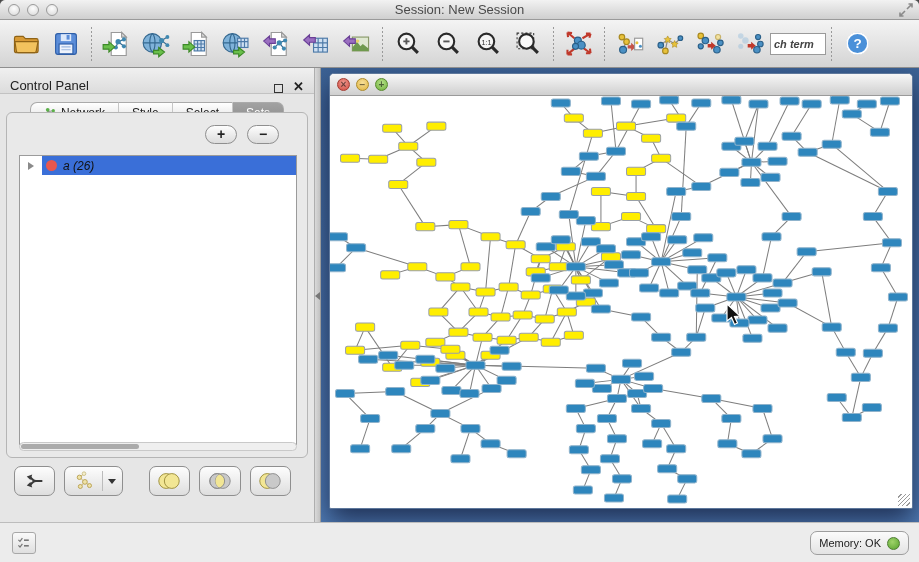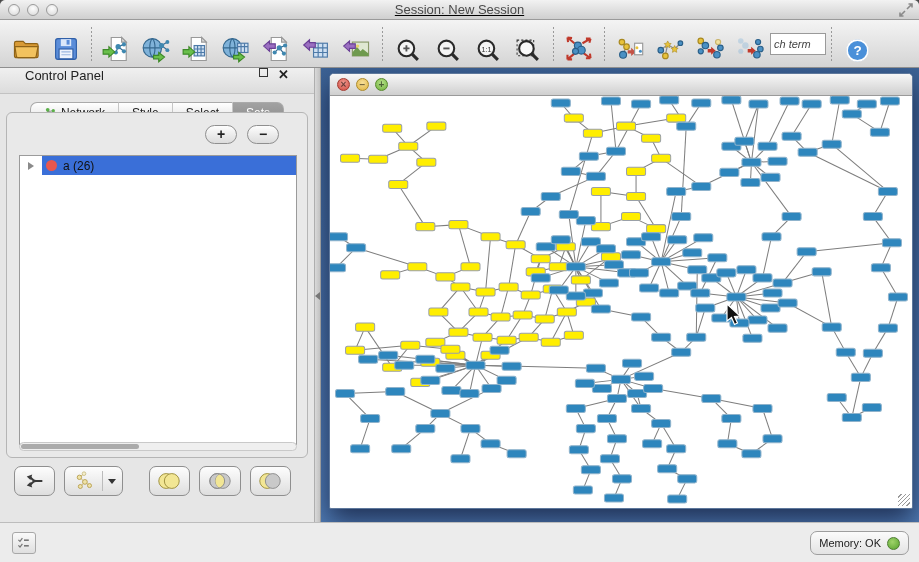--- a/index.html
+++ b/index.html
@@ -5,69 +5,69 @@
   * { box-sizing: border-box; margin: 0; padding: 0; }
   html,body { background:#444; font-family:"Liberation Sans", sans-serif; }
   #window {
     position:relative; width:919px; height:562px; overflow:hidden;
     background:#e8e8e8; border-radius:6px 6px 0 0; box-shadow:0 0 0 1px #6a6a6a;
   }
   
   .titlebar {
     position:absolute; left:0; top:0; width:919px; height:20px;
     background:linear-gradient(#f2f2f2,#cfcfcf); border-bottom:1px solid #9a9a9a;
-    display:flex; align-items:center;text-decoration:underline;
+    display:flex; align-items:center;
   }
   .tl-group { position:absolute; left:8px; top:4px; display:flex; gap:7px; }
   .tl { width:12px; height:12px; border-radius:50%; border:1px solid #9a9a9a;
         background:radial-gradient(circle at 50% 35%, #fdfdfd, #d8d8d8); }
   .win-title { width:100%; text-align:center; font-size:13px; color:#4a4a4a; }
   .fullscreen-ic { position:absolute; right:6px; top:3px; width:14px; height:14px; }
   
   .toolbar {
     position:absolute; left:0; top:20px; width:919px; height:48px;
     background:linear-gradient(#f4f4f4,#d4d4d4); border-bottom:1px solid #8f8f8f;
     display:flex; align-items:center; padding:0 6px;
   }
   .tbtn { background:none; border:none; width:40px; height:40px; display:flex;
-          align-items:flex-end; justify-content:center; cursor:default; }
+          align-items:center; justify-content:center; cursor:default; }
   .tbtn svg { width:30px; height:30px; }
   .tbtn.small svg { width:27px; height:27px; }
   .tsep { width:1px; height:34px; margin:0 5px;
           background-image:linear-gradient(#999 40%, transparent 40%);
           background-size:1px 4px; }
   .search-box { width:56px; height:22px; border:1px solid #9a9a9a; background:#fff;
-                font-size:11px; font-style:italic; color:#333; padding:0 3px; }
+                font-size:11px; font-style:italic; color:#333; padding:0 3px;font-weight:bold; }
   .search-box::placeholder { color:#444; font-style:italic; }
   
   .main { position:absolute; left:0; top:68px; width:919px; height:454px; }
   
   .cpanel { position:absolute; left:0; top:0; width:314px; height:454px; background:#e6e6e6; }
-  .cpanel-header { height:26px; display:flex; align-items:flex-start; padding:0 25px;
+  .cpanel-header { height:26px; display:flex; align-items:flex-end; padding:0 10px;
                    background:linear-gradient(#f0f0f0,#dcdcdc); border-bottom:1px solid #c2c2c2;}
   .cpanel-title { font-size:13px; color:#222; flex:1; }
   .cpanel-float { width:9px; height:9px; border:1.5px solid #333; margin-right:10px; }
   .cpanel-close { font-size:13px; font-weight:bold; color:#222; line-height:1; }
   .tabs { display:flex; justify-content:center; margin-top:8px; }
   .tab { height:22px; display:flex; align-items:center; gap:4px; padding:0 13px;
          background:linear-gradient(#ffffff,#dedede); border-top:1px solid #aaa;
          border-bottom:1px solid #aaa; font-size:12px; color:#222; }
   .tab:first-child { border-left:1px solid #aaa; border-radius:7px 0 0 7px; }
   .tab:last-child { border-right:1px solid #aaa; border-radius:0 7px 7px 0; }
   .tab + .tab { border-left:1px solid #c6c6c6; }
   .tab.active { background:linear-gradient(#a2a2a2,#8b8b8b); color:#fff; }
   .tab svg { width:13px; height:13px; }
   .sets-box { position:absolute; left:6px; top:44px; width:302px; height:346px;
               border:1px solid #b5b5b5; border-radius:6px; background:#e9e9e9; }
   .pm-row { position:absolute; right:28px; top:12px; display:flex; gap:10px; }
   .pm-btn { width:32px; height:19px; border:1px solid #8f8f8f; border-radius:10px;
             background:linear-gradient(#fdfdfd,#dcdcdc); font-size:14px; font-weight:bold;
             color:#222; line-height:15px; text-align:center; }
   .set-list { position:absolute; left:12px; top:42px; width:278px; height:290px;
-              background:#fff; border:1px solid #9b9b9b; overflow:hidden; }
+              background:#fff; border:1px solid #9b9b9b; overflow:hidden;font-style:italic; }
   .set-row { height:19px; display:flex; align-items:center; font-size:12px; color:#111; }
   .row-gutter { width:22px; display:flex; align-items:center; justify-content:center; }
   .row-arrow { width:0; height:0; border-left:6px solid #8a8a8a;
                border-top:4px solid transparent; border-bottom:4px solid transparent; }
   .row-sel { flex:1; height:100%; display:flex; align-items:center; gap:6px;
              background:#3a6fd8; padding-left:4px; }
   .row-dot { width:11px; height:11px; border-radius:50%; background:#e8574e; }
   .hscroll { position:absolute; left:12px; bottom:6px; width:278px; height:9px;
              background:#efefef; border:1px solid #c9c9c9; border-radius:5px; }
   .hthumb { position:absolute; left:1px; top:1px; width:118px; height:5px;

